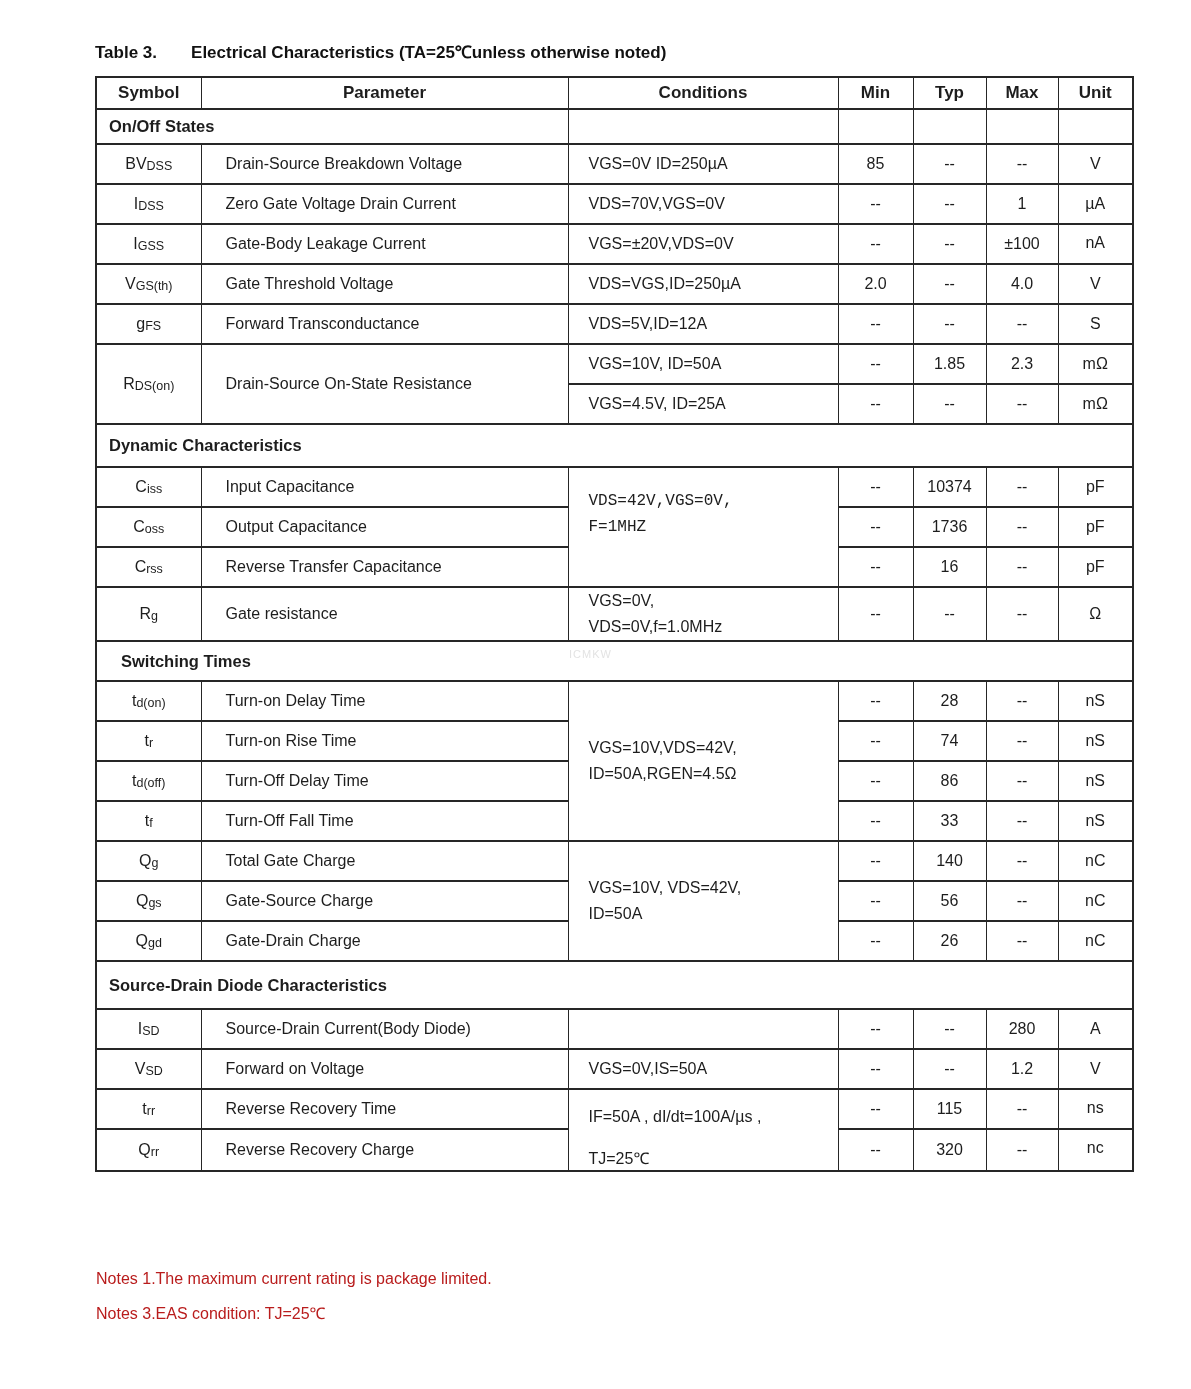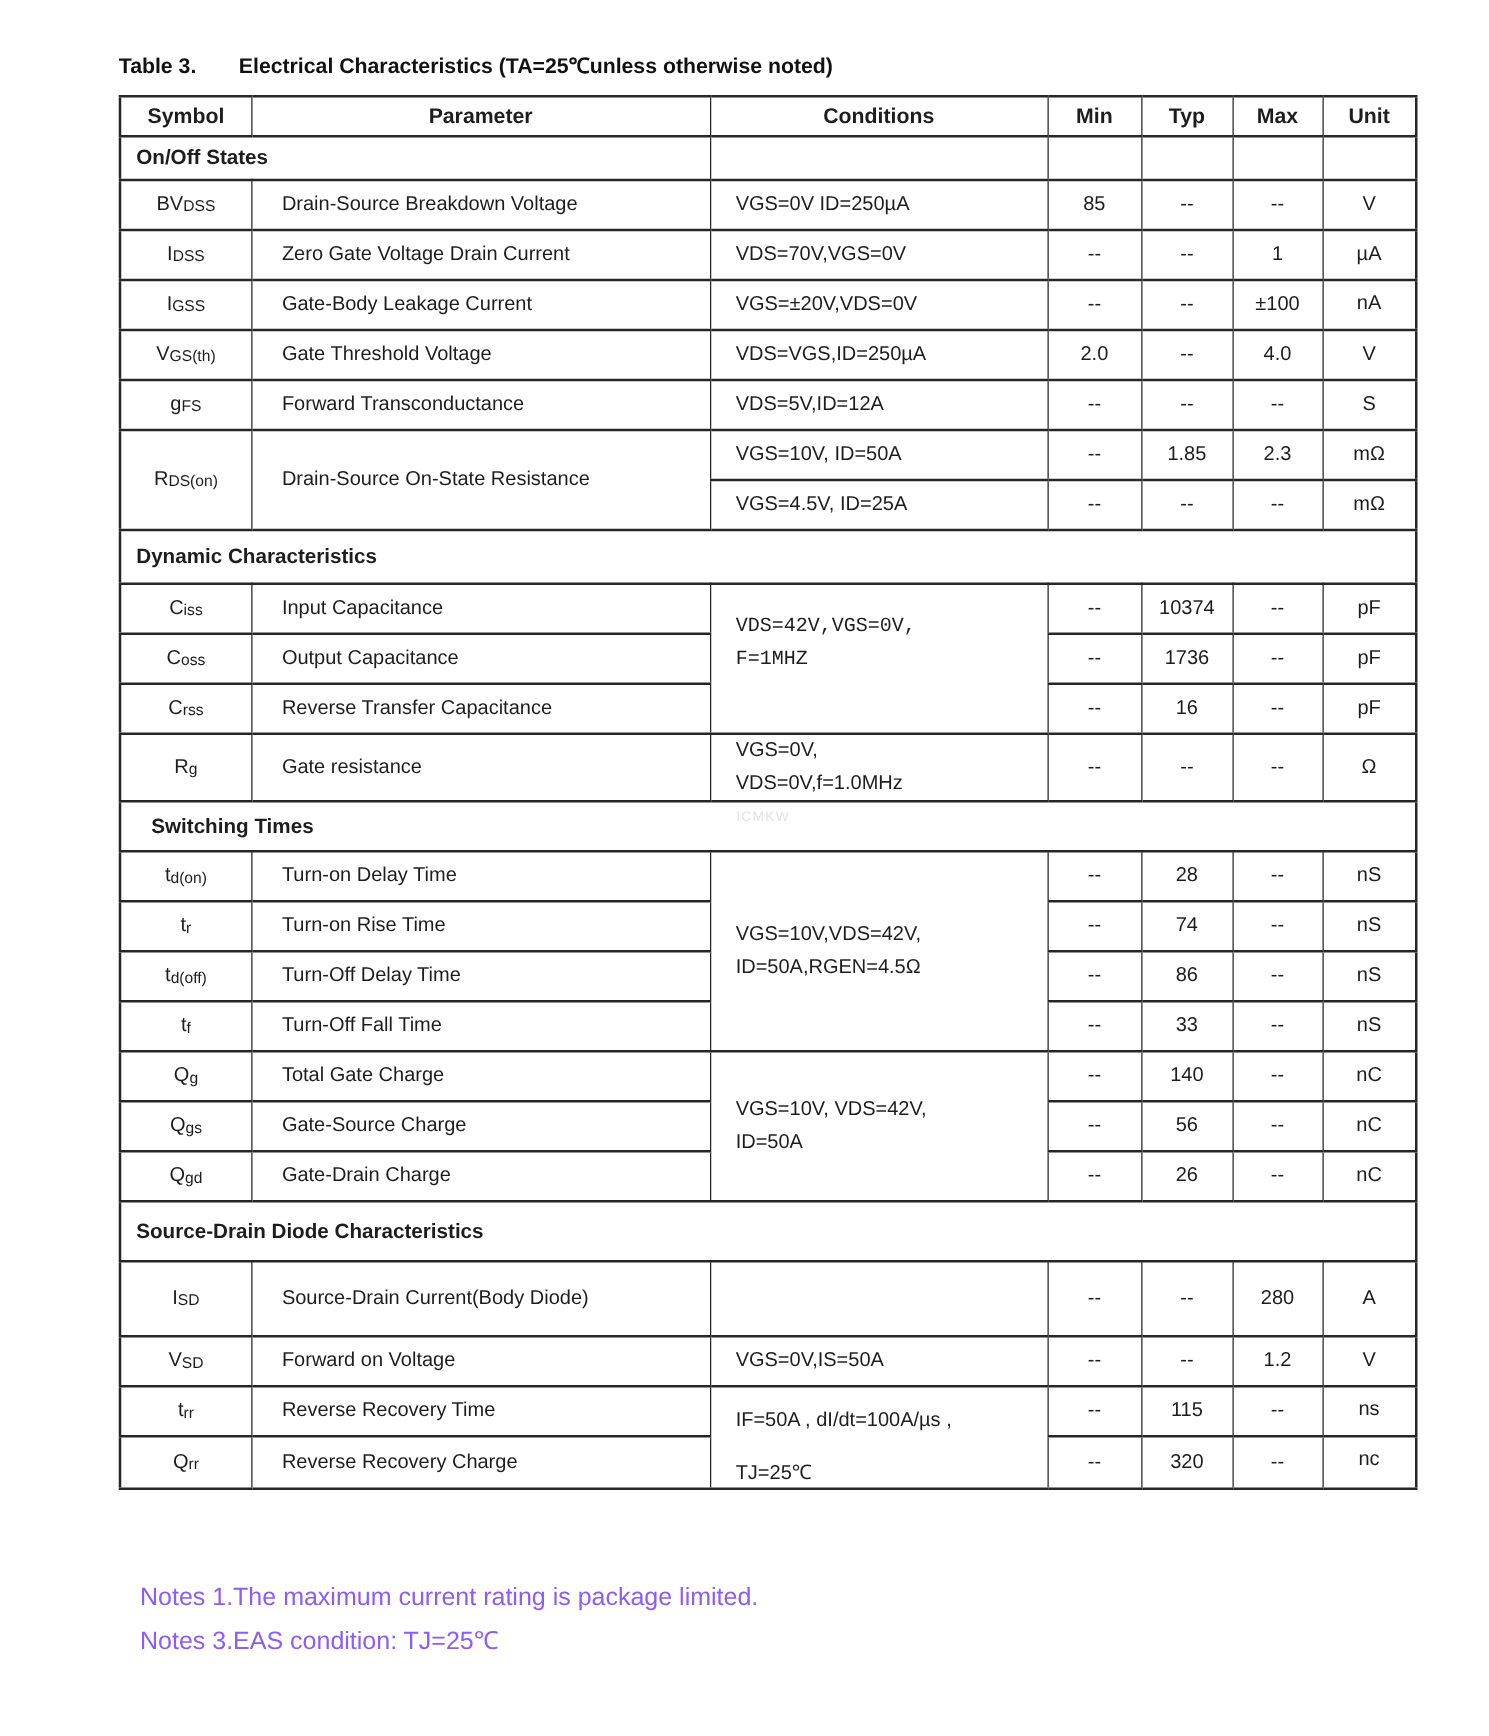--- a/index.html
+++ b/index.html
@@ -15,22 +15,22 @@
   td.sym .sub{font-size:12.5px;vertical-align:-1px;}
   td.param{text-align:left;padding-left:24px;}
   td.cond{text-align:left;padding-left:20px;line-height:26px;}
   td.cond span{display:block;}
   td.cond-top{vertical-align:top;padding-top:20px;font-family:Liberation Mono, monospace;}
   td.cond-split{line-height:20px;}
   td.cond-split .l1{margin-top:15px;margin-bottom:22px;}
   td.val,td.unit{text-align:center;}
   td.vt{vertical-align:top;padding-top:9px;}
   td.wmhost{position:relative;padding-left:24px;}
-  .watermark{position:absolute;left:492px;top:6px;color:#e3e3e3;font-size:11px;font-weight:normal;letter-spacing:1px;}
-  .notes{position:absolute;left:112px;top:1261px;font-size:20px;color:#8b5cf6;}
+  .watermark{position:absolute;left:472px;top:6px;color:#e3e3e3;font-size:11px;font-weight:normal;letter-spacing:1px;}
+  .notes{position:absolute;left:96px;top:1261px;font-size:16px;color:#b91c1c;}
   .notes div{line-height:35px;}
 </style>
 </head>
 <body>
 
 <div class="page">
 
   <div class="title">
     <span>Table 3.</span><span class="t2">Electrical Characteristics (TA=25℃unless otherwise noted)</span>
   </div>
@@ -249,21 +249,21 @@
       <td class="val">--</td>
       <td class="val">26</td>
       <td class="val">--</td>
       <td class="unit">nC</td>
     </tr>
 
     <tr style="height:48px">
       <td class="sec" colspan="7">Source-Drain Diode Characteristics</td>
     </tr>
 
-    <tr style="height:60px">
+    <tr style="height:40px">
       <td class="sym"><span>I</span><span class="sub">SD</span></td>
       <td class="param">Source-Drain Current(Body Diode)</td>
       <td class="cond"></td>
       <td class="val">--</td>
       <td class="val">--</td>
       <td class="val">280</td>
       <td class="unit">A</td>
     </tr>
     <tr style="height:40px">
       <td class="sym"><span>V</span><span class="sub">SD</span></td>

